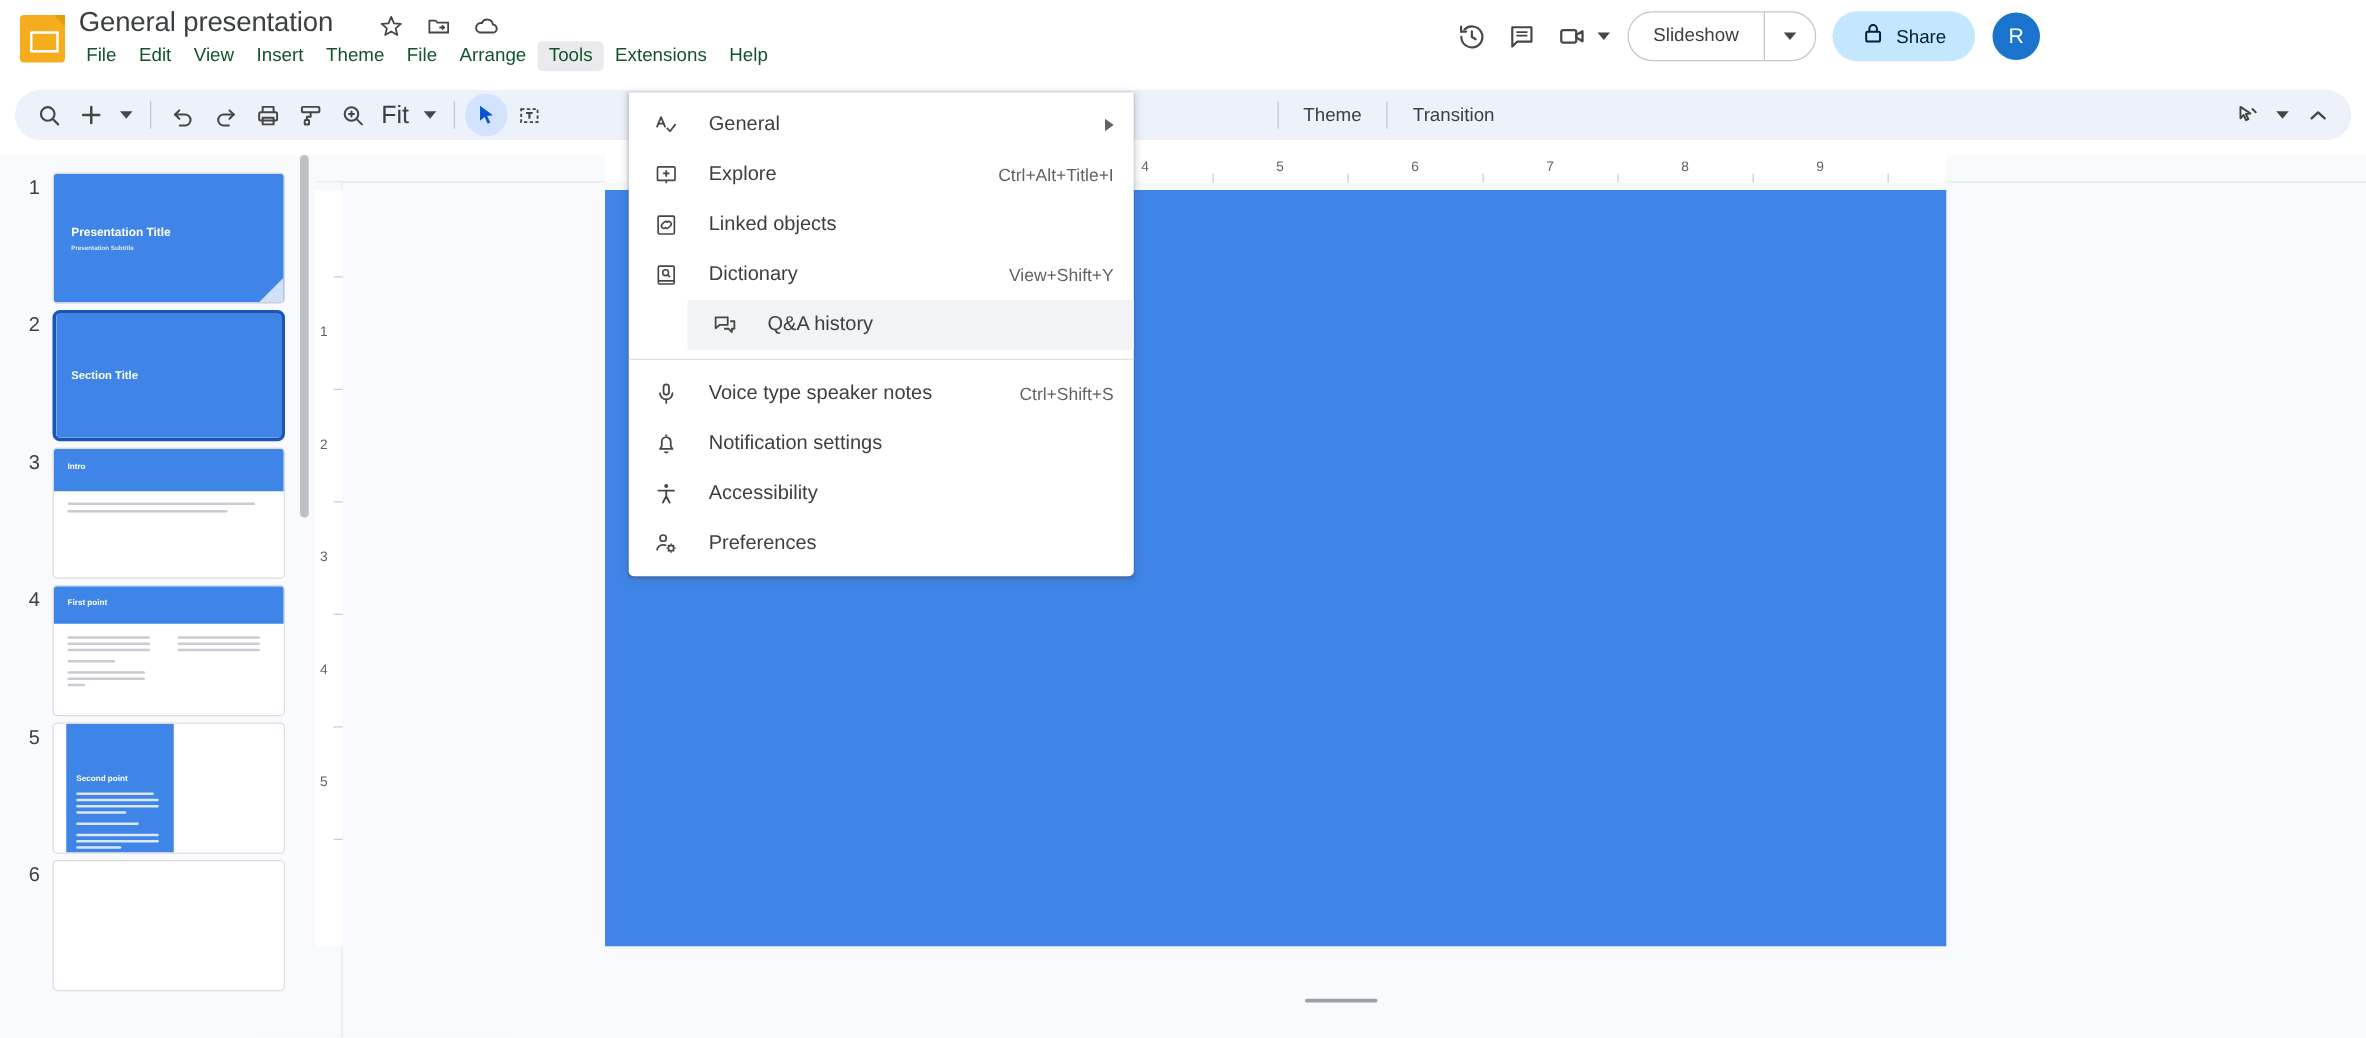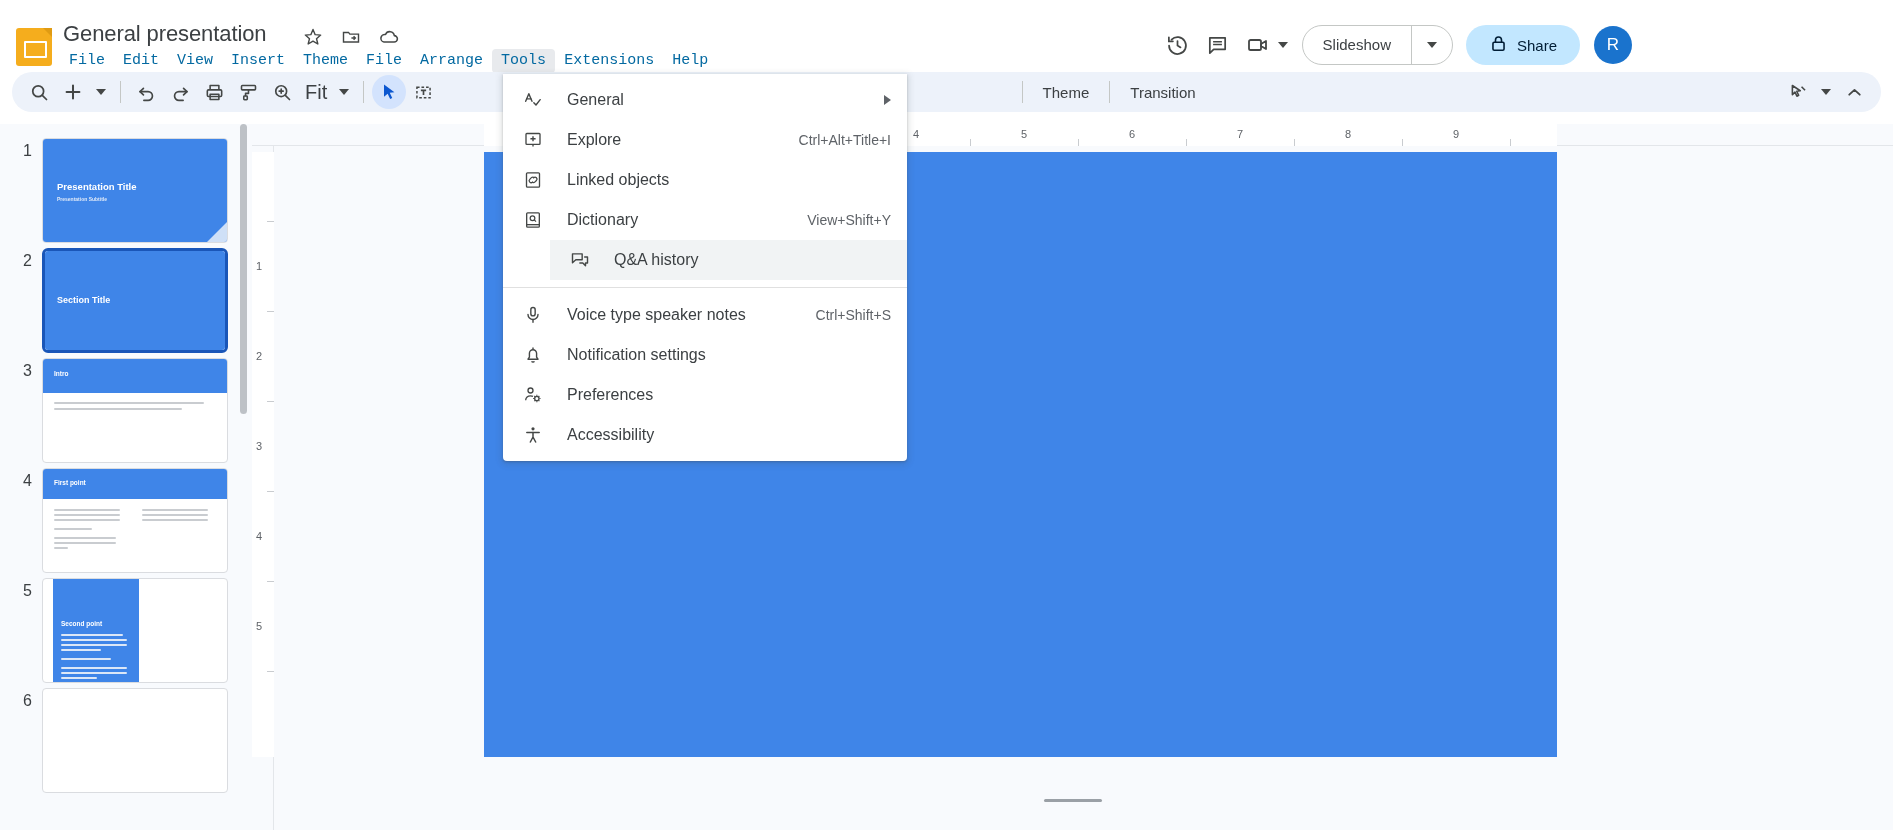--- a/index.html
+++ b/index.html
@@ -6,21 +6,21 @@
   html, body {
     width: 1893px; height: 830px;
     font-family: "Liberation Sans", sans-serif;
     background: #ffffff;
     overflow: hidden;
     -webkit-font-smoothing: antialiased;
   }
   .app { position: relative; width: 1893px; height: 830px; background: #ffffff; }
 
   
-  .titlebar { position: absolute; left: 0; top: 16px; width: 1646px; height: 62px; background: #ffffff; }
+  .titlebar { position: absolute; left: 0; top: 0; width: 1646px; height: 62px; background: #ffffff; }
   .app-logo {
     position: absolute; left: 16px; top: 12px; width: 36px; height: 38px;
     background: #f5ad1d; border-radius: 3px 8px 3px 3px;
   }
   .app-logo::after {
     content: ""; position: absolute; left: 8px; top: 13px; width: 19px; height: 13px;
     border: 2.5px solid #ffffff; border-radius: 1px; background: transparent;
   }
   .app-logo::before {
     content: ""; position: absolute; right: 0; top: 0; width: 9px; height: 9px;
@@ -30,22 +30,22 @@
     position: absolute; left: 63px; top: 5px; font-size: 22px; color: #3c4043;
     letter-spacing: -0.1px; white-space: nowrap;
   }
   .title-icons { position: absolute; left: 302px; top: 10px; display: flex; gap: 16px; align-items: center; }
   .ticon { width: 22px; height: 22px; color: #444746; display: flex; align-items: center; justify-content: center; cursor: pointer; }
   .ticon svg { display: block; }
 
   
   .menubar { position: absolute; left: 60px; top: 33px; display: flex; align-items: center; height: 24px; }
   .menu-item {
-    font-size: 15px; color: #0369a1; padding: 3px 9px; border-radius: 4px;
-    cursor: pointer; white-space: nowrap; line-height: 18px; font-family: Liberation Mono, monospace;
+    font-size: 15px; color: #14532d; padding: 3px 9px; border-radius: 4px;
+    cursor: pointer; white-space: nowrap; line-height: 18px;
   }
   .menu-item.active { background: #e8eaed; }
 
   
   .tb-right { position: absolute; right: 14px; top: 9px; display: flex; align-items: center; gap: 0px; }
   .rt-icon {
     width: 40px; height: 40px; border-radius: 50%; display: flex; align-items: center; justify-content: center;
     color: #444746; cursor: pointer;
   }
   .cam-wrap { display: flex; align-items: center; cursor: pointer; border-radius: 20px; padding-right: 2px; }
@@ -551,35 +551,35 @@
         <svg width="20" height="20" viewBox="0 0 24 24" fill="none" stroke="currentColor" stroke-width="1.7" stroke-linejoin="round">
             <path d="M6 17h12l-1.7-2.5V10a4.3 4.3 0 0 0-8.6 0v4.5z"></path>
             <path d="M12 3v1.8M10.4 19.4a1.7 1.7 0 0 0 3.2 0"></path>
           </svg>
       </span>
       <span class="dd-label">Notification settings</span>
     </div>
 
     <div class="dd-item">
       <span class="dd-icon">
+        <svg width="20" height="20" viewBox="0 0 24 24" fill="none" stroke="currentColor" stroke-width="1.8" stroke-linecap="round">
+            <circle cx="12" cy="4.6" r="1.9" fill="currentColor" stroke="none"></circle>
+            <path d="M4.6 9h14.8"></path>
+            <path d="M12 9v5.4M12 14.4l-3.2 6M12 14.4l3.2 6"></path>
+          </svg>
+      </span>
+      <span class="dd-label">Accessibility</span>
+    </div>
+
+    <div class="dd-item">
+      <span class="dd-icon">
         <svg width="20" height="20" viewBox="0 0 24 24" fill="none" stroke="currentColor" stroke-width="1.6" stroke-linejoin="round">
             <circle cx="9" cy="6.6" r="3"></circle>
             <path d="M3.2 18.4c0-3.3 2.6-5.4 5.8-5.4 1.1 0 2.1.2 3 .7"></path>
             <circle cx="16.6" cy="16.2" r="2.6"></circle>
             <path d="M16.6 11.8v1.2M16.6 19.4v1.2M12.2 16.2h1.2M19.8 16.2H21M13.6 13.2l.9.9M18.8 18.4l.9.9M19.6 13.2l-.9.9M14.5 18.4l-.9.9" stroke-width="1.4"></path>
           </svg>
       </span>
       <span class="dd-label">Preferences</span>
     </div>
-
-    <div class="dd-item">
-      <span class="dd-icon">
-        <svg width="20" height="20" viewBox="0 0 24 24" fill="none" stroke="currentColor" stroke-width="1.8" stroke-linecap="round">
-            <circle cx="12" cy="4.6" r="1.9" fill="currentColor" stroke="none"></circle>
-            <path d="M4.6 9h14.8"></path>
-            <path d="M12 9v5.4M12 14.4l-3.2 6M12 14.4l3.2 6"></path>
-          </svg>
-      </span>
-      <span class="dd-label">Accessibility</span>
-    </div>
   </div>
 
 </div>
 
 </body></html>

